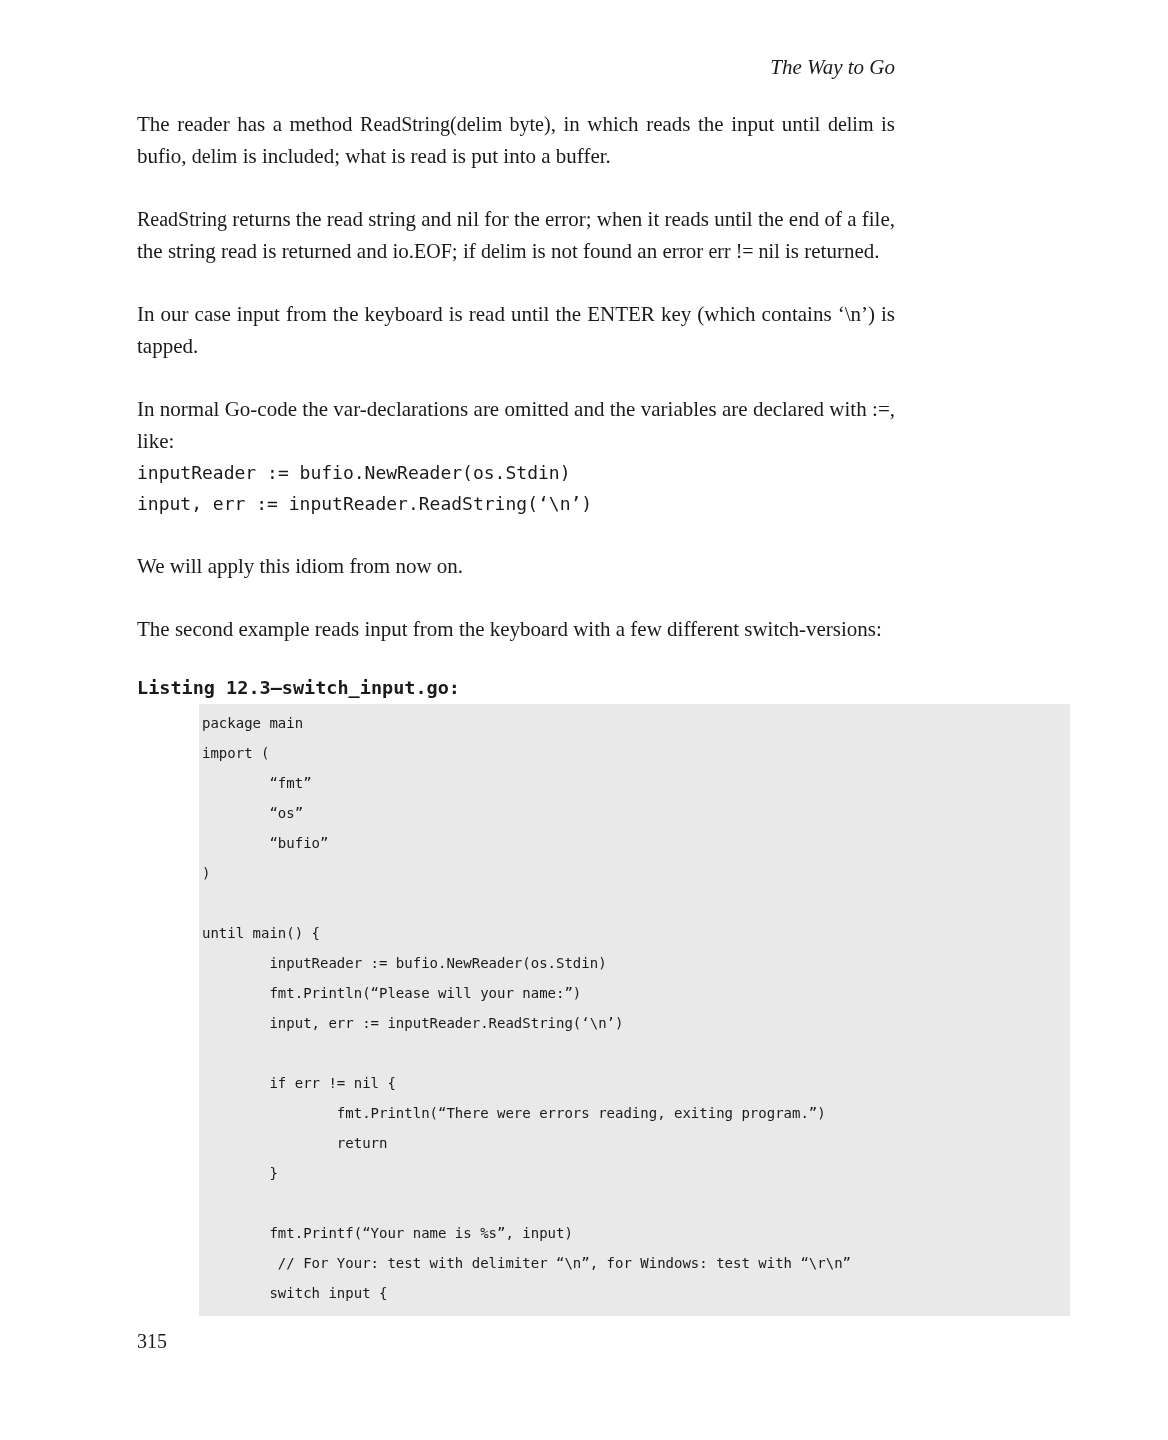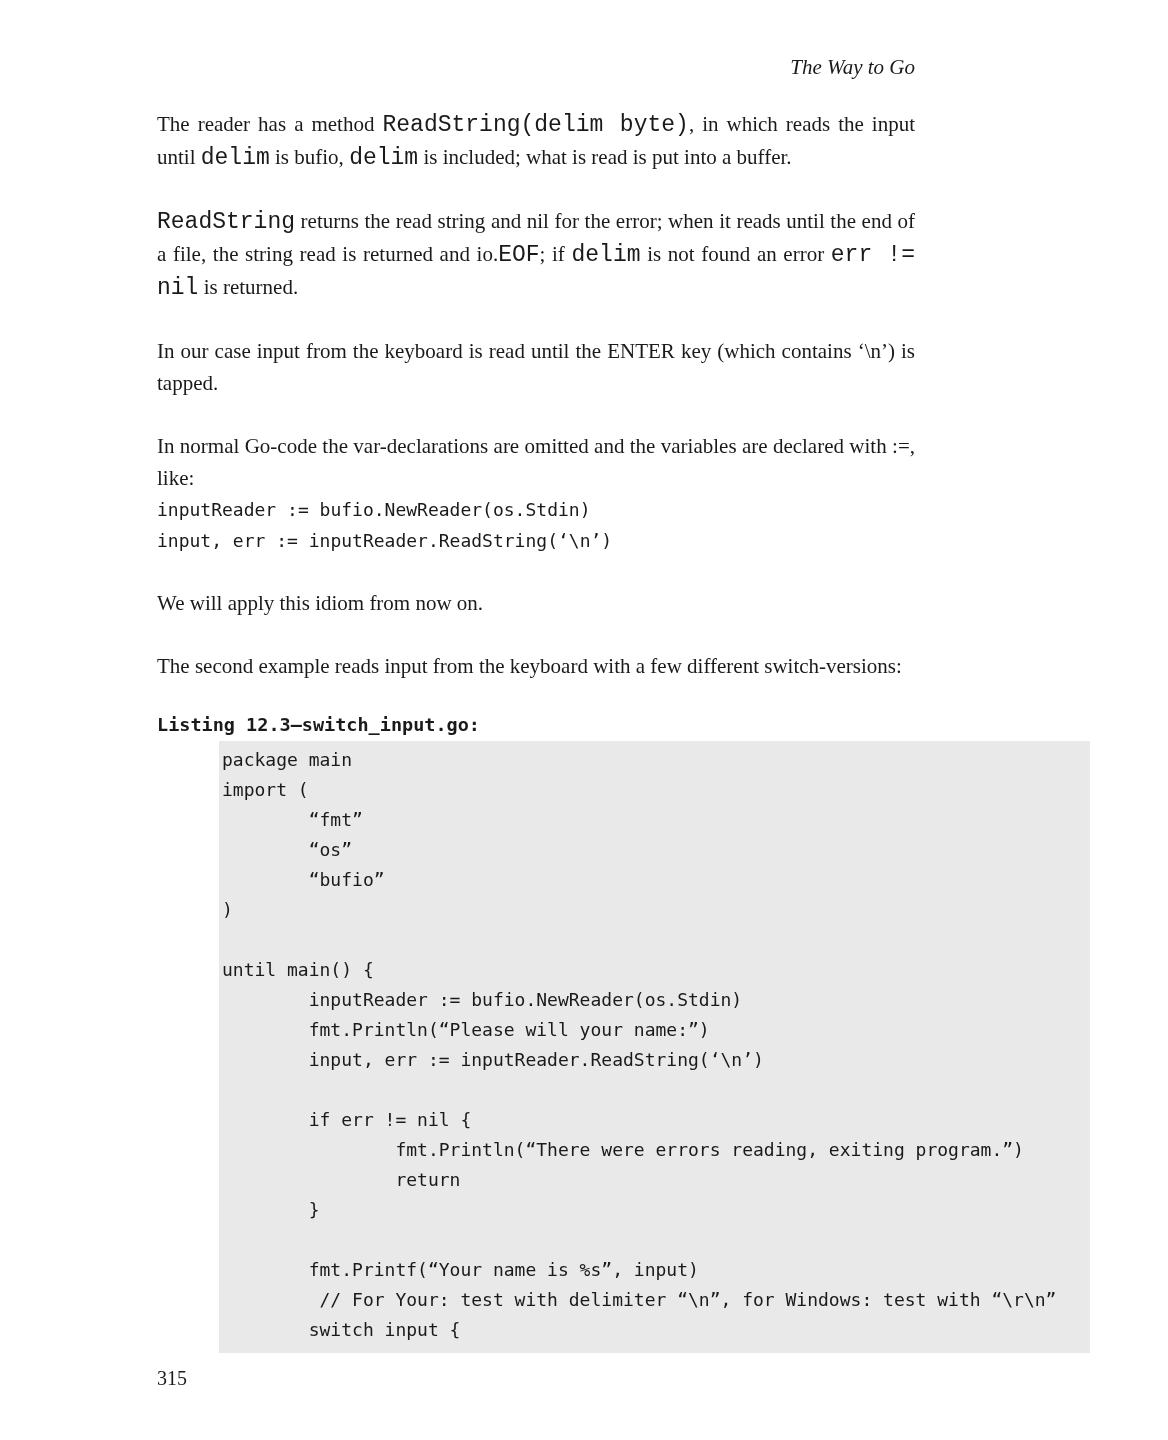--- a/index.html
+++ b/index.html
@@ -10,37 +10,36 @@
     font-family: "Liberation Serif", serif;
     font-size: 21px;
     color: #1a1a1a;
     position: relative;
     overflow: hidden;
   }
   .page {
     width: 993px;
     min-height: 1440px;
     padding: 55px 98px 24px 137px;
-    margin-left: 20px;
   }
   .running-head {
     text-align: right;
     font-style: italic;
     font-size: 21px;
     margin-bottom: 28px;
   }
   p.body-para {
     line-height: 32px;
     text-align: justify;
     margin-bottom: 31px;
   }
   p.no-gap { margin-bottom: 0; }
   .inline-code {
-    font-family: Liberation Mono, monospace;
-    font-size: 23px;
+    font-family: Liberation Serif, serif;
+    font-size: 20px;
   }
   .code-snippet-lines {
     margin-bottom: 31px;
   }
   .code-snippet-lines .code-line {
     font-family: "DejaVu Sans Mono", monospace;
     font-size: 18px;
     line-height: 31px;
     min-height: 31px;
     white-space: pre;
@@ -53,21 +52,21 @@
     margin-bottom: 4px;
   }
   .code-block {
     margin-left: 62px;
     width: 871px;
     background: #e9e9e9;
     padding: 4px 4px 8px 3px;
   }
   .code-block .code-line {
     font-family: "DejaVu Sans Mono", monospace;
-    font-size: 18px;
+    font-size: 14px;
     line-height: 30px;
     min-height: 30px;
     white-space: pre;
     color: #1a1a1a;
   }
   .page-number {
     text-align: left;
     font-size: 20px;
     margin-top: 14px;
   }

